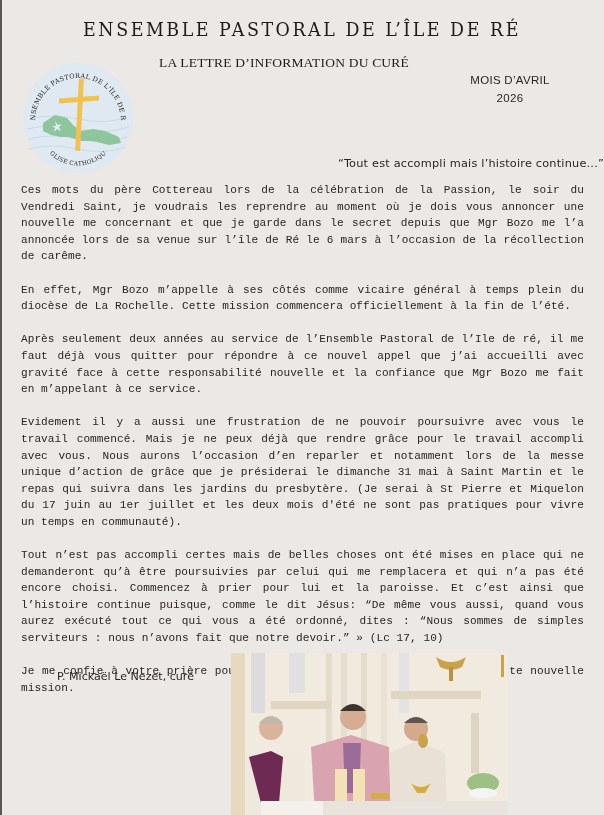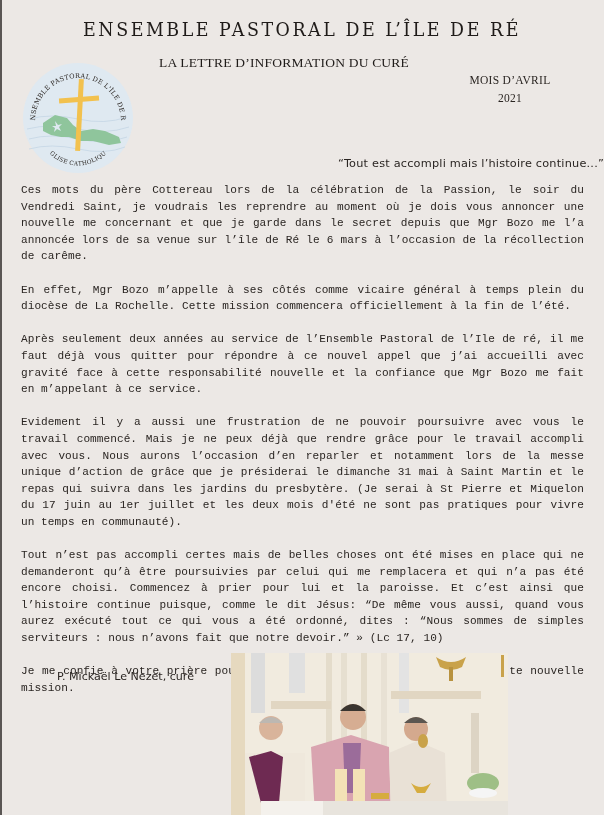--- a/index.html
+++ b/index.html
@@ -44,21 +44,21 @@
       color: #1f1b19;
       text-transform: uppercase;
       margin-top: 7px;
     }
     .month {
       position: absolute;
       left: 455px;
       top: 71px;
       width: 110px;
       text-align: center;
-      font-family: Liberation Serif, serif;
+      font-family: Liberation Sans, sans-serif;
       font-size: 11.5px;
       line-height: 18px;
       color: #2a2522;
       letter-spacing: 0.3px;
     }
     .logo {
       position: absolute;
       left: 21px;
       top: 61px;
       width: 114px;
@@ -109,21 +109,21 @@
 </head>
 <body>
 
 <div class="left-edge"></div>
 
 <div class="main-title">ENSEMBLE PASTORAL DE L’ÎLE DE RÉ</div>
 <div class="sub-title">LA LETTRE D’INFORMATION DU CURÉ</div>
 
 <div class="month">
   <div>MOIS D’AVRIL</div>
-  <div>2021</div>
+  <div>2026</div>
 </div>
 
 <div class="logo">
   <svg width="114" height="114" viewBox="0 0 114 114">
     <defs>
       <path id="topArc" d="M 14 60 A 43 43 0 0 1 100 60"></path>
       <path id="bottomArc" d="M 28 92 A 40 40 0 0 0 86 92"></path>
     </defs>
     <circle cx="57" cy="57" r="55" fill="#dfe9f1"></circle>
     <path d="M8 58 Q 30 52 57 58 T 106 56" stroke="#c4d6e4" stroke-width="0.8" fill="none"></path>

